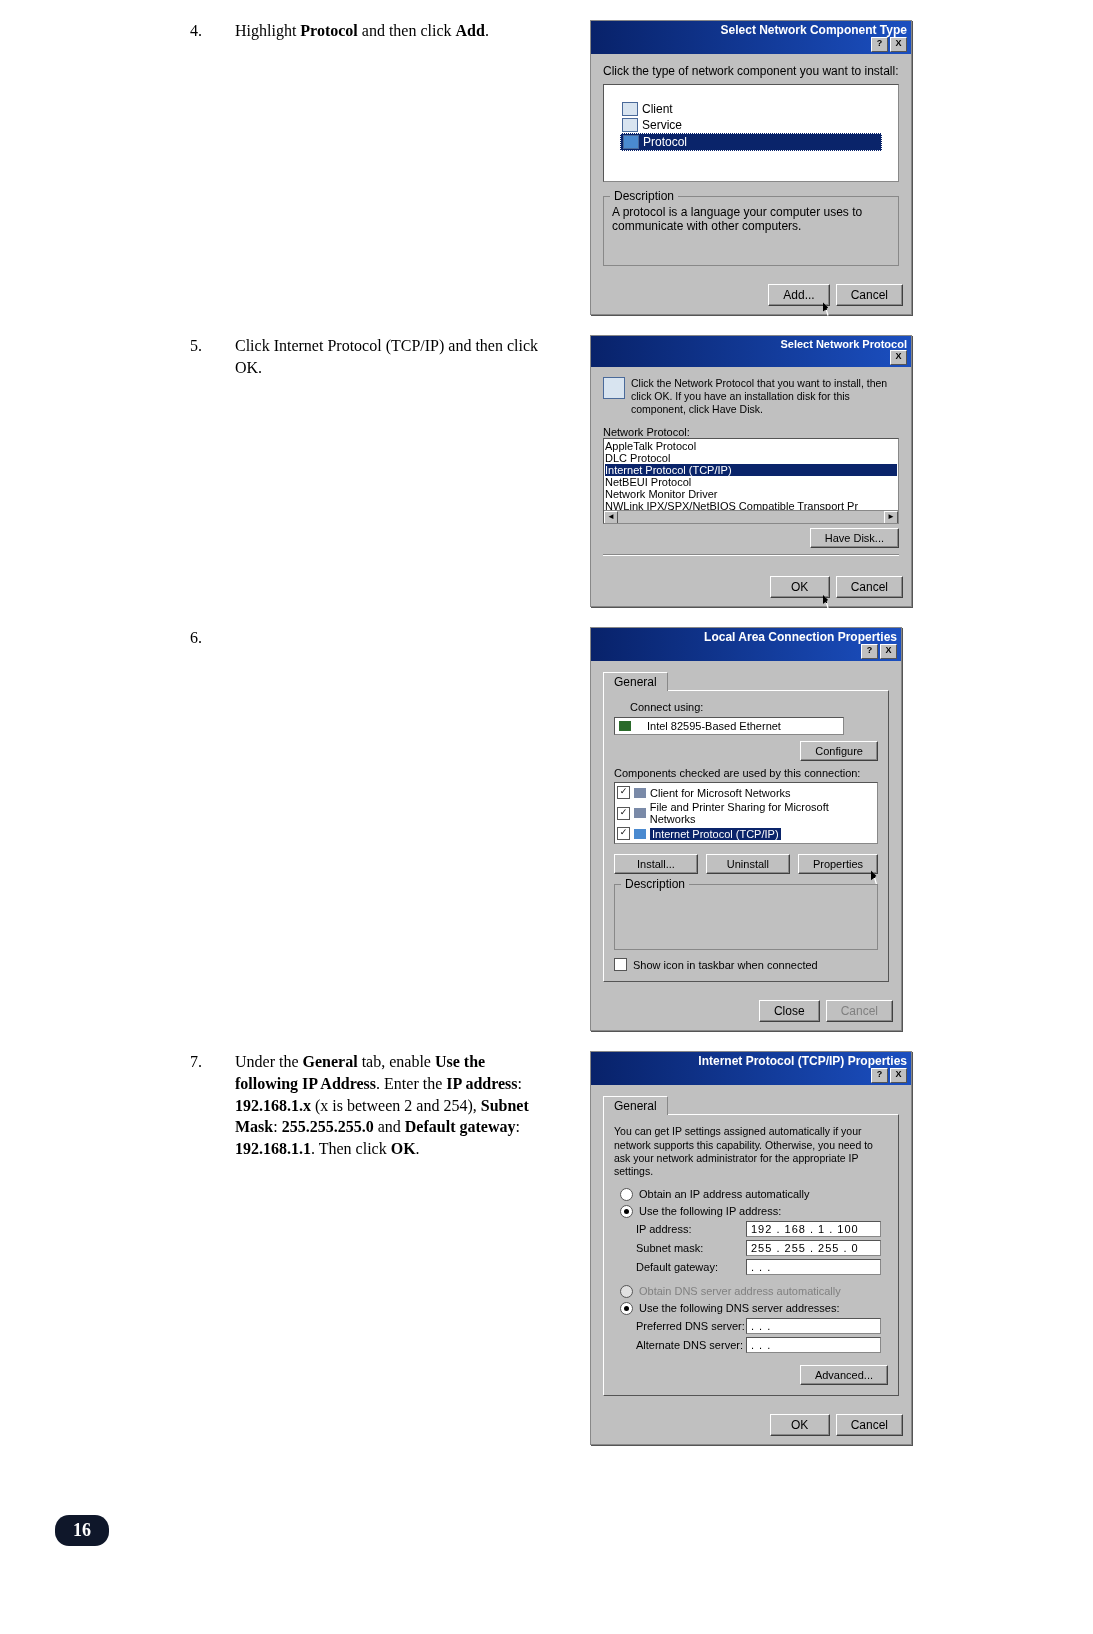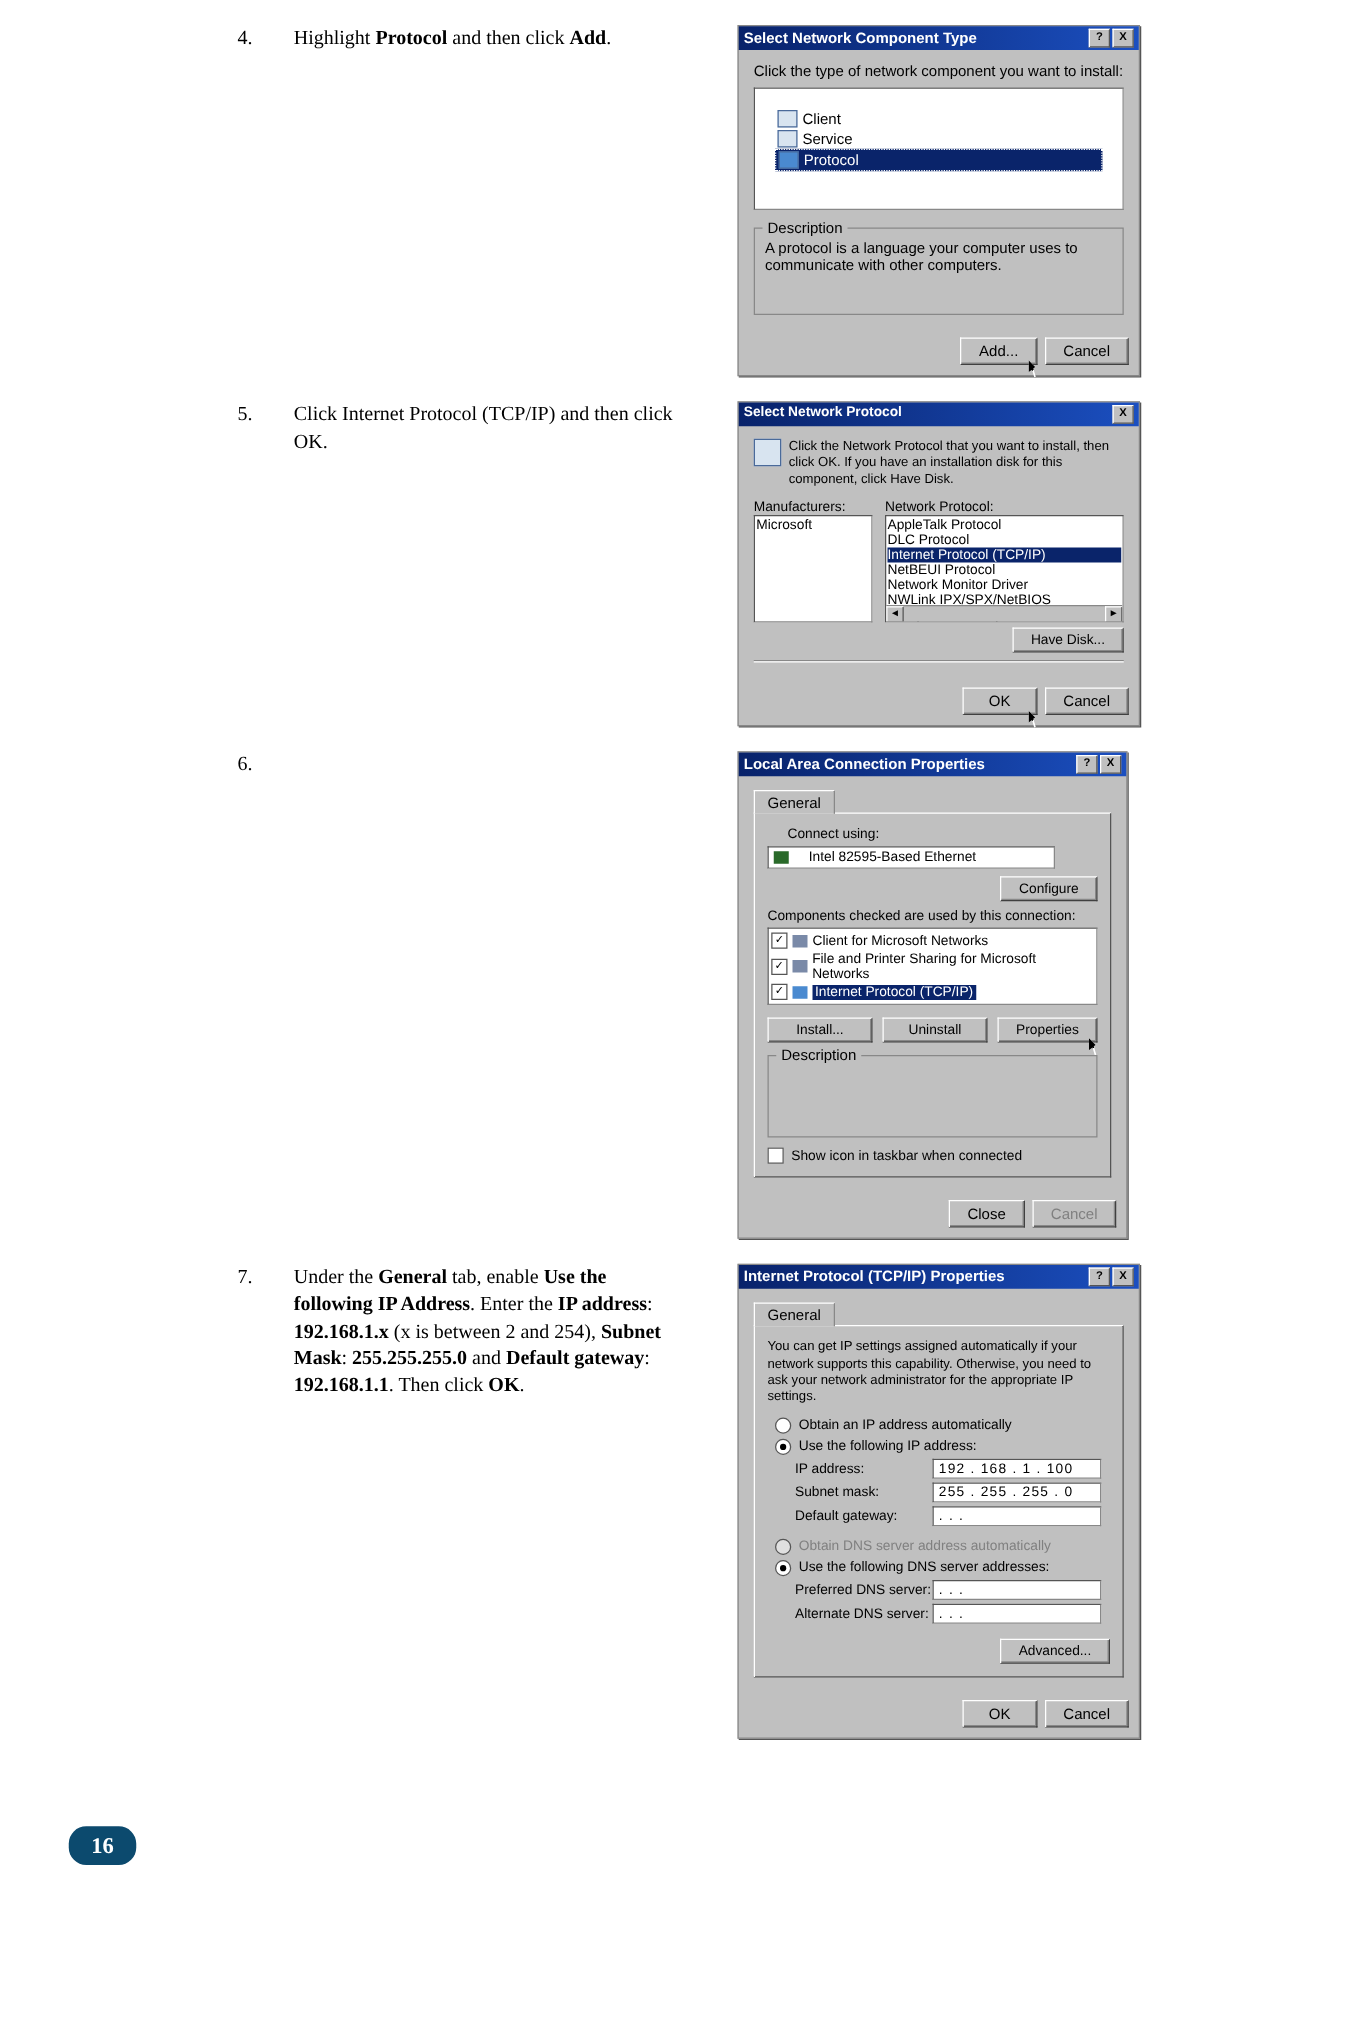--- a/index.html
+++ b/index.html
@@ -56,22 +56,23 @@
     box-shadow: 1px 1px 0 #555;
   }
   .dlg1 { width: 320px; }
   .titlebar {
     background: linear-gradient(to right, #08226a, #1b4fc0);
     color: #fff;
     font-weight: bold;
     font-size: 12px;
     padding: 2px 4px;
     display: flex;
-    align-items: flex-start;
+    align-items: flex-end;
     justify-content: space-between;
+    flex-direction: column;
   }
   .titlebar-btns { display: flex; gap: 2px; }
   .tbtn {
     width: 15px; height: 13px;
     background: #c0c0c0;
     border: 1px solid #fff;
     border-right-color: #555; border-bottom-color: #555;
     font-size: 9px; line-height: 11px;
     text-align: center; color: #000;
     font-weight: bold;
@@ -230,21 +231,21 @@
   .iprow .lbl { width: 110px; }
   .ipbox { background:#fff; border:1px solid #888; border-top-color:#555; border-left-color:#555; width:125px; padding:1px 4px; font-size:11px; letter-spacing:1px; font-family: "MS Sans Serif", Arial; }
   .dis-text { color:#808080; }
   .indent-grp { margin-left: 6px; }
 
   .page-num {
     margin-top: 70px;
     margin-left: 0px;
   }
   .page-num-pill {
-    background: #0c4a6e;
+    background: #0f172a;
     color: #fff;
     font-weight: bold;
     font-size: 18px;
     padding: 5px 18px;
     border-radius: 14px;
     display: inline-block;
   }
   b { font-weight: bold; }
 </style>
 </head>
@@ -309,26 +310,20 @@
           <div class="titlebar-btns">
             <div class="tbtn">X</div>
           </div>
         </div>
         <div class="dlg-body">
           <div style="display:flex; gap:6px; align-items:flex-start;">
             <div style="width:20px; height:20px; background:#d8e4f0; border:1px solid #4a6a9a; flex-shrink:0;"></div>
             <div class="tiny">Click the Network Protocol that you want to install, then click OK. If you have an installation disk for this component, click Have Disk.</div>
           </div>
           <div class="row2">
-            <div class="manuf">
-              <div class="labelsm">Manufacturers:</div>
-              <div class="sublist">
-                <div>Microsoft</div>
-              </div>
-            </div>
             <div class="netp">
               <div class="labelsm">Network Protocol:</div>
               <div class="sublist" style="height:82px; position:relative;">
                 <div>AppleTalk Protocol</div>
                 <div>DLC Protocol</div>
                 <div class="highlight">Internet Protocol (TCP/IP)</div>
                 <div>NetBEUI Protocol</div>
                 <div>Network Monitor Driver</div>
                 <div>NWLink IPX/SPX/NetBIOS Compatible Transport Pr</div>
                 <div class="scroll-h" style="position:absolute; bottom:0; left:0; right:0;">

